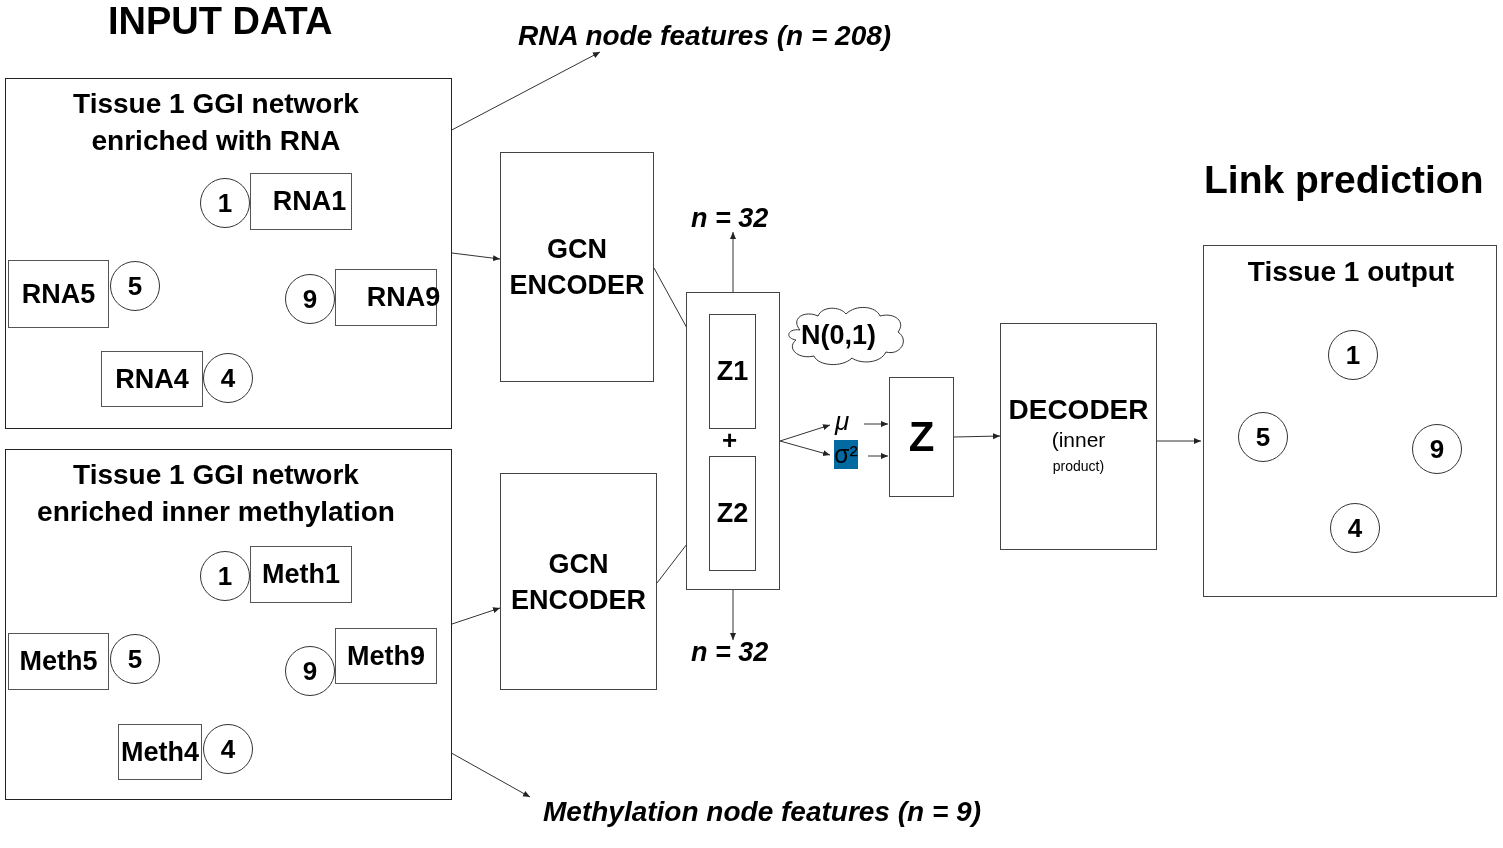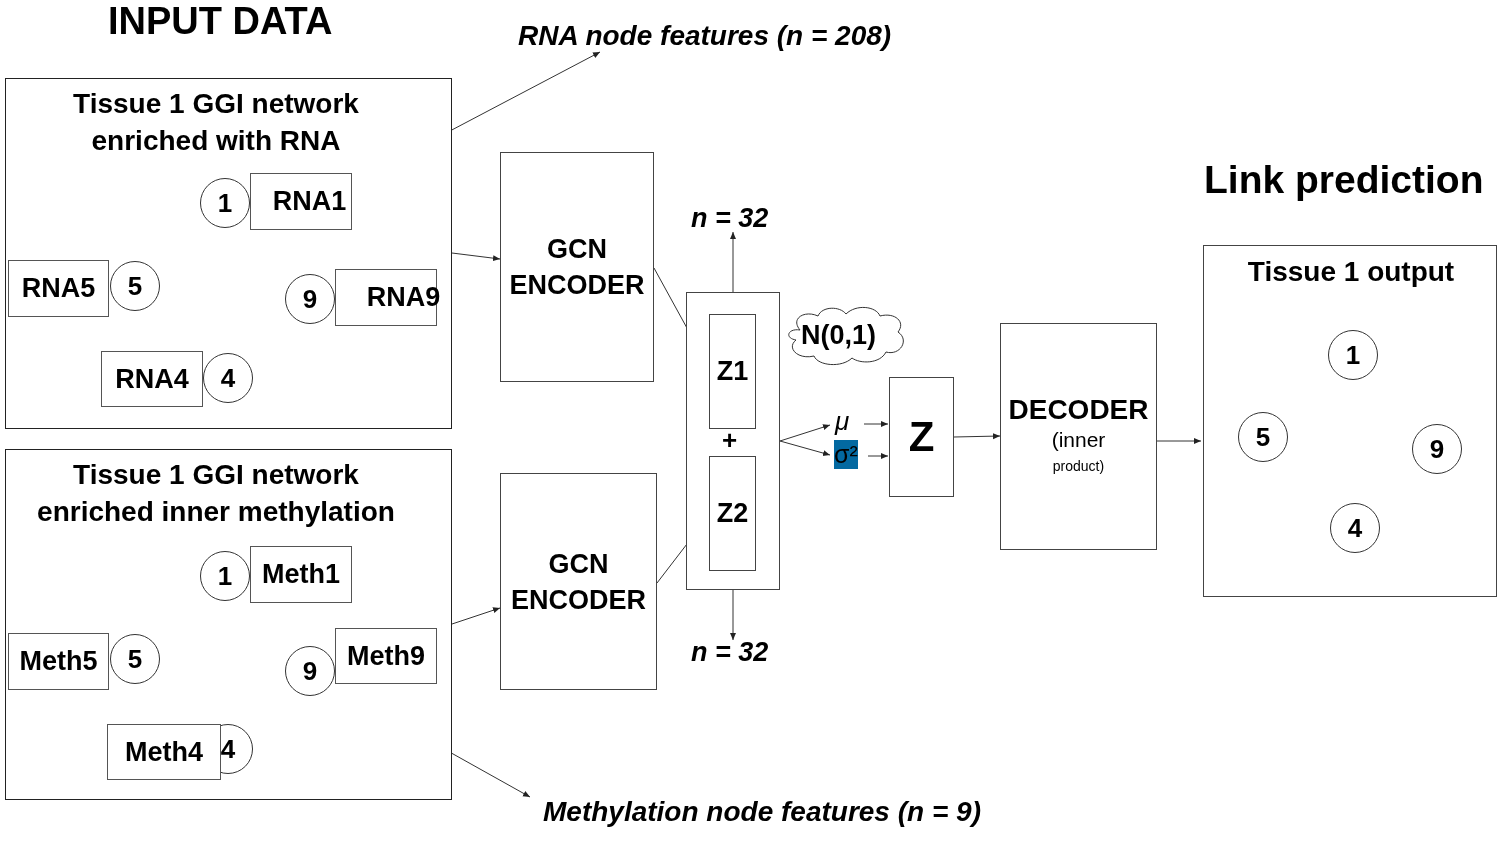--- a/index.html
+++ b/index.html
@@ -81,38 +81,38 @@
   <div class="abs bold" style="left:0; top:6px; width:420px; text-align:center; font-size:28px; line-height:37px;">
     <div>Tissue 1 GGI network</div>
     <div>enriched with RNA</div>
   </div>
 </div>
 <div class="circle" style="left:200px; top:178px; width:50px; height:50px;">1</div>
 <div class="circle" style="left:110px; top:261px; width:50px; height:50px;">5</div>
 <div class="circle" style="left:285px; top:274px; width:50px; height:50px;">9</div>
 <div class="circle" style="left:203px; top:353px; width:50px; height:50px;">4</div>
 <div class="lbl" style="left:250px; top:173px; width:102px; height:57px;padding-left:17px;">RNA1</div>
-<div class="lbl" style="left:8px; top:260px; width:101px; height:57px;">RNA5</div>
+<div class="lbl" style="left:8px; top:260px; width:101px; height:68px;">RNA5</div>
 <div class="lbl" style="left:335px; top:269px; width:102px; height:57px;padding-left:35px;">RNA9</div>
 <div class="lbl" style="left:101px; top:351px; width:102px; height:56px;">RNA4</div>
 
 <div class="box" style="left:5px; top:449px; width:447px; height:351px; border-color:#222;">
   <div class="abs bold" style="left:0; top:6px; width:420px; text-align:center; font-size:28px; line-height:37px;">
     <div>Tissue 1 GGI network</div>
     <div>enriched inner methylation</div>
   </div>
 </div>
 <div class="circle" style="left:200px; top:551px; width:50px; height:50px;">1</div>
 <div class="circle" style="left:110px; top:634px; width:50px; height:50px;">5</div>
 <div class="circle" style="left:285px; top:646px; width:50px; height:50px;">9</div>
 <div class="circle" style="left:203px; top:724px; width:50px; height:50px;">4</div>
 <div class="lbl" style="left:250px; top:546px; width:102px; height:57px;">Meth1</div>
 <div class="lbl" style="left:8px; top:633px; width:101px; height:57px;">Meth5</div>
 <div class="lbl" style="left:335px; top:628px; width:102px; height:56px;">Meth9</div>
-<div class="lbl" style="left:107px; top:724px; width:114px; height:56px;text-align:right;">Meth4</div>
+<div class="lbl" style="left:118px; top:724px; width:84px; height:56px;text-align:right;">Meth4</div>
 
 <div class="box ctr bold" style="left:500px; top:152px; width:154px; height:230px; font-size:27px; line-height:36px; flex-direction:column;">
   <div>GCN</div>
   <div>ENCODER</div>
 </div>
 <div class="box ctr bold" style="left:500px; top:473px; width:157px; height:217px; font-size:27px; line-height:36px; flex-direction:column;">
   <div>GCN</div>
   <div>ENCODER</div>
 </div>
 

